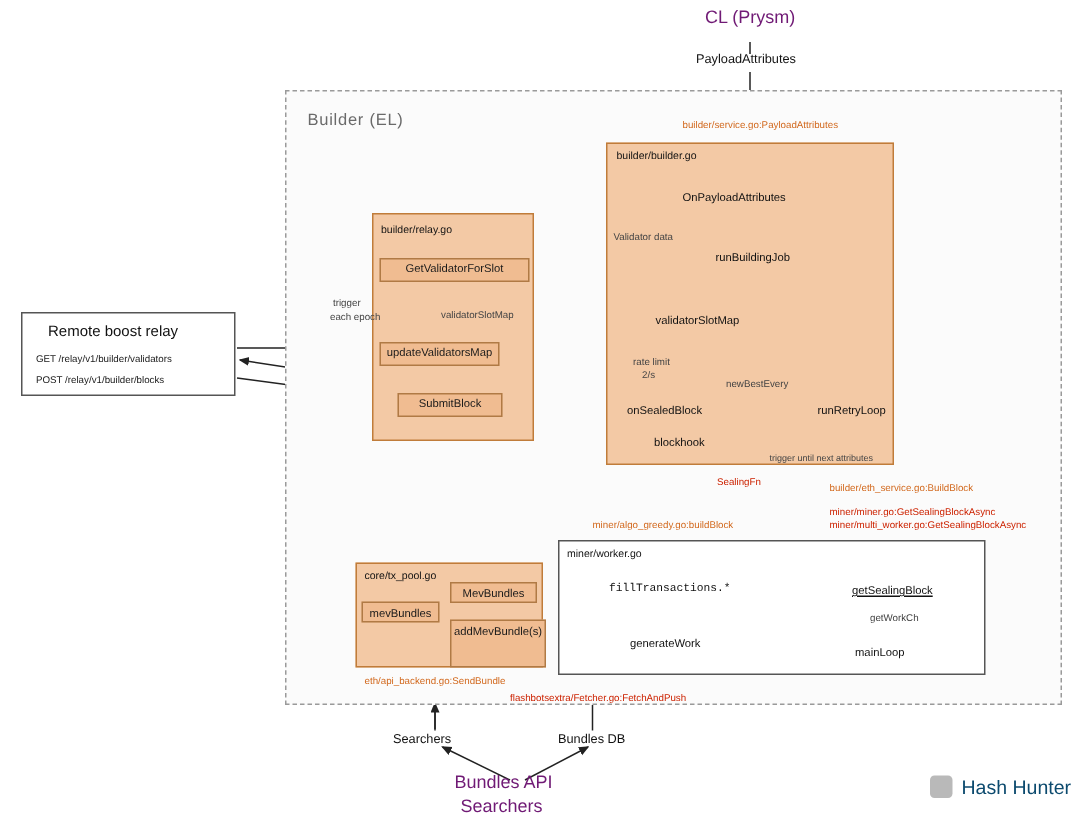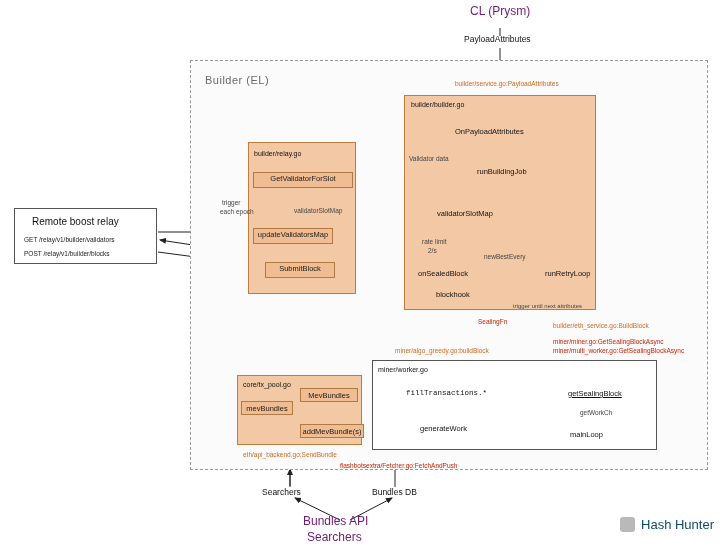--- a/index.html
+++ b/index.html
@@ -166,21 +166,21 @@
   <div class="txt" style="left:24px;top:250px;font-size:6.5px;">POST /relay/v1/builder/blocks</div>
 
   <div class="node panel panel-core"></div>
   <div class="txt lbl-file" style="left:243px;top:381px;">core/tx_pool.go</div>
   <div class="node mini" style="left:300px;top:388px;width:58px;height:14px;line-height:13px;">
     <span>MevBundles</span>
   </div>
   <div class="node mini" style="left:241px;top:401px;width:52px;height:14px;line-height:13px;">
     <span>mevBundles</span>
   </div>
-  <div class="node mini" style="left:300px;top:424px;width:64px;height:14px;line-height:13px;">
+  <div class="node mini" style="left:300px;top:413px;width:64px;height:32px;line-height:13px;">
     <span>addMevBundle(s)</span>
   </div>
   <div class="txt orange" style="left:395px;top:347px;">miner/algo_greedy.go:buildBlock</div>
   <div class="txt orange" style="left:243px;top:451px;">eth/api_backend.go:SendBundle</div>
   <div class="txt red" style="left:340px;top:462px;">flashbotsextra/Fetcher.go:FetchAndPush</div>
 
   <div class="node panel-white node"></div>
   <div class="txt lbl-file" style="left:378px;top:366px;">miner/worker.go</div>
   <div class="txt lbl" style="left:406px;top:389px;font-family:Liberation Mono, monospace;">fillTransactions.*</div>
   <div class="txt lbl" style="left:420px;top:424px;">generateWork</div>

